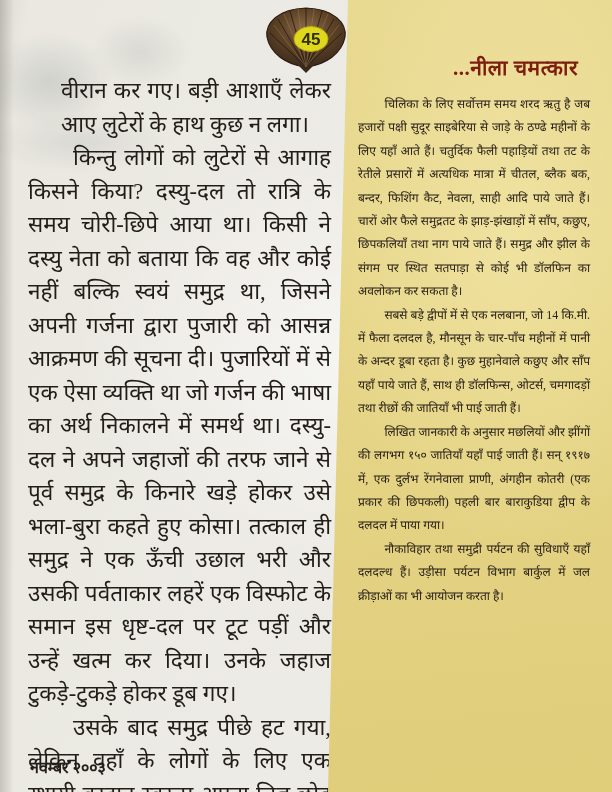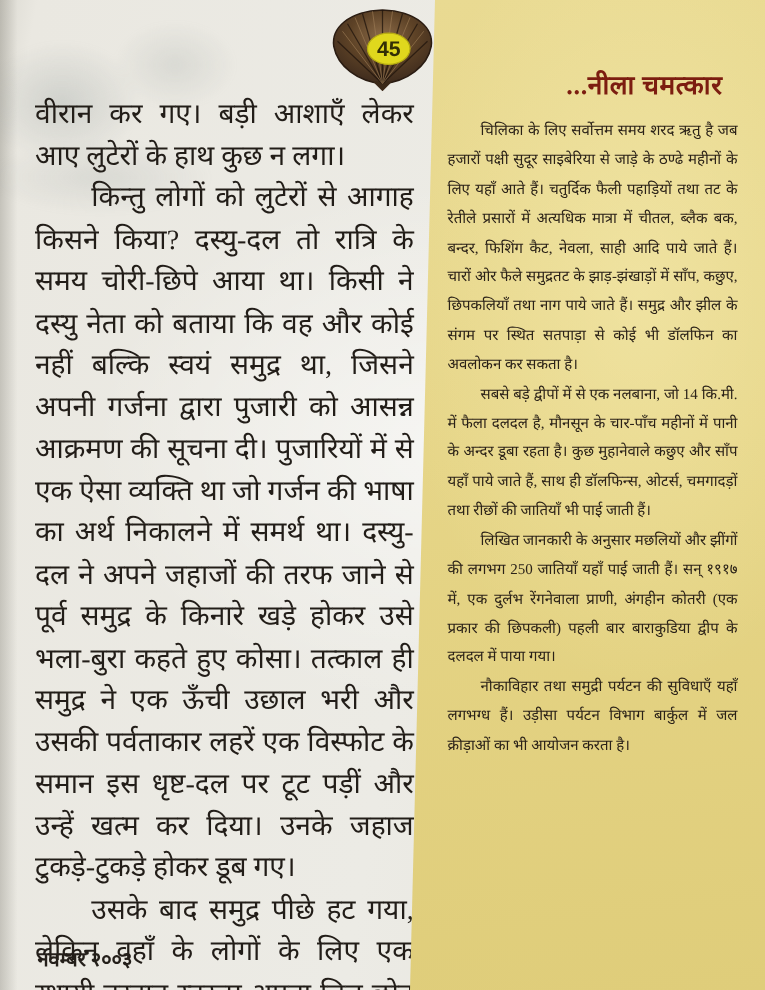--- a/index.html
+++ b/index.html
@@ -62,21 +62,21 @@
   .left-column {
     position: absolute; left: 28px; top: 74px; width: 303px;
   }
   .left-column p {
     font-size: 22.5px;
     line-height: 33.5px;
     color: #221d18;
     text-align: justify;
     text-indent: 2em;
   }
-  .left-column p.continued { text-indent: 0; }
+  .left-column p.continued { text-indent: 0; margin-left: 33px; }
 
   .footer-date {
     position: absolute; left: 30px; top: 756px;
     font-size: 16px;
     font-weight: bold;
     color: #241f1a;
   }
 
   
   .shell-badge {
@@ -109,22 +109,22 @@
 </div>
 
 <div class="footer-date">नवम्बर २००३</div>
 
 <div class="right-panel">
   <div class="right-panel-inner">
     <div class="panel-title">...नीला चमत्कार</div>
     <div class="panel-body">
       <p>चिलिका के लिए सर्वोत्तम समय शरद ऋतु है जब हजारों पक्षी सुदूर साइबेरिया से जाड़े के ठण्ढे महीनों के लिए यहाँ आते हैं। चतुर्दिक फैली पहाड़ियों तथा तट के रेतीले प्रसारों में अत्यधिक मात्रा में चीतल, ब्लैक बक, बन्दर, फिशिंग कैट, नेवला, साही आदि पाये जाते हैं। चारों ओर फैले समुद्रतट के झाड़-झंखाड़ों में साँप, कछुए, छिपकलियाँ तथा नाग पाये जाते हैं। समुद्र और झील के संगम पर स्थित सतपाड़ा से कोई भी डॉलफिन का अवलोकन कर सकता है।</p>
       <p>सबसे बड़े द्वीपों में से एक नलबाना, जो 14 कि.मी. में फैला दलदल है, मौनसून के चार-पाँच महीनों में पानी के अन्दर डूबा रहता है। कुछ मुहानेवाले कछुए और साँप यहाँ पाये जाते हैं, साथ ही डॉलफिन्स, ओटर्स, चमगादड़ों तथा रीछों की जातियाँ भी पाई जाती हैं।</p>
-      <p>लिखित जानकारी के अनुसार मछलियों और झींगों की लगभग 250 जातियाँ यहाँ पाई जाती हैं। सन् १९१७ में, एक दुर्लभ रेंगनेवाला प्राणी, अंगहीन कोतरी (एक प्रकार की छिपकली) पहली बार बाराकुडिया द्वीप के दलदल में पाया गया।</p>
-      <p>नौकाविहार तथा समुद्री पर्यटन की सुविधाएँ यहाँ लगभग्ध हैं। उड़ीसा पर्यटन विभाग बार्कुल में जल क्रीड़ाओं का भी आयोजन करता है।</p>
+      <p>लिखित जानकारी के अनुसार मछलियों और झींगों की लगभग १५० जातियाँ यहाँ पाई जाती हैं। सन् १९१७ में, एक दुर्लभ रेंगनेवाला प्राणी, अंगहीन कोतरी (एक प्रकार की छिपकली) पहली बार बाराकुडिया द्वीप के दलदल में पाया गया।</p>
+      <p>नौकाविहार तथा समुद्री पर्यटन की सुविधाएँ यहाँ दलदल्ध हैं। उड़ीसा पर्यटन विभाग बार्कुल में जल क्रीड़ाओं का भी आयोजन करता है।</p>
     </div>
   </div>
 </div>
 
 <div class="shell-badge">
   <svg viewBox="0 0 100 70">
     <defs>
       <radialGradient id="shellGrad" cx="50%" cy="35%" r="75%">
         <stop offset="0%" stop-color="#8a6a48"></stop>
         <stop offset="45%" stop-color="#5d4226"></stop>

